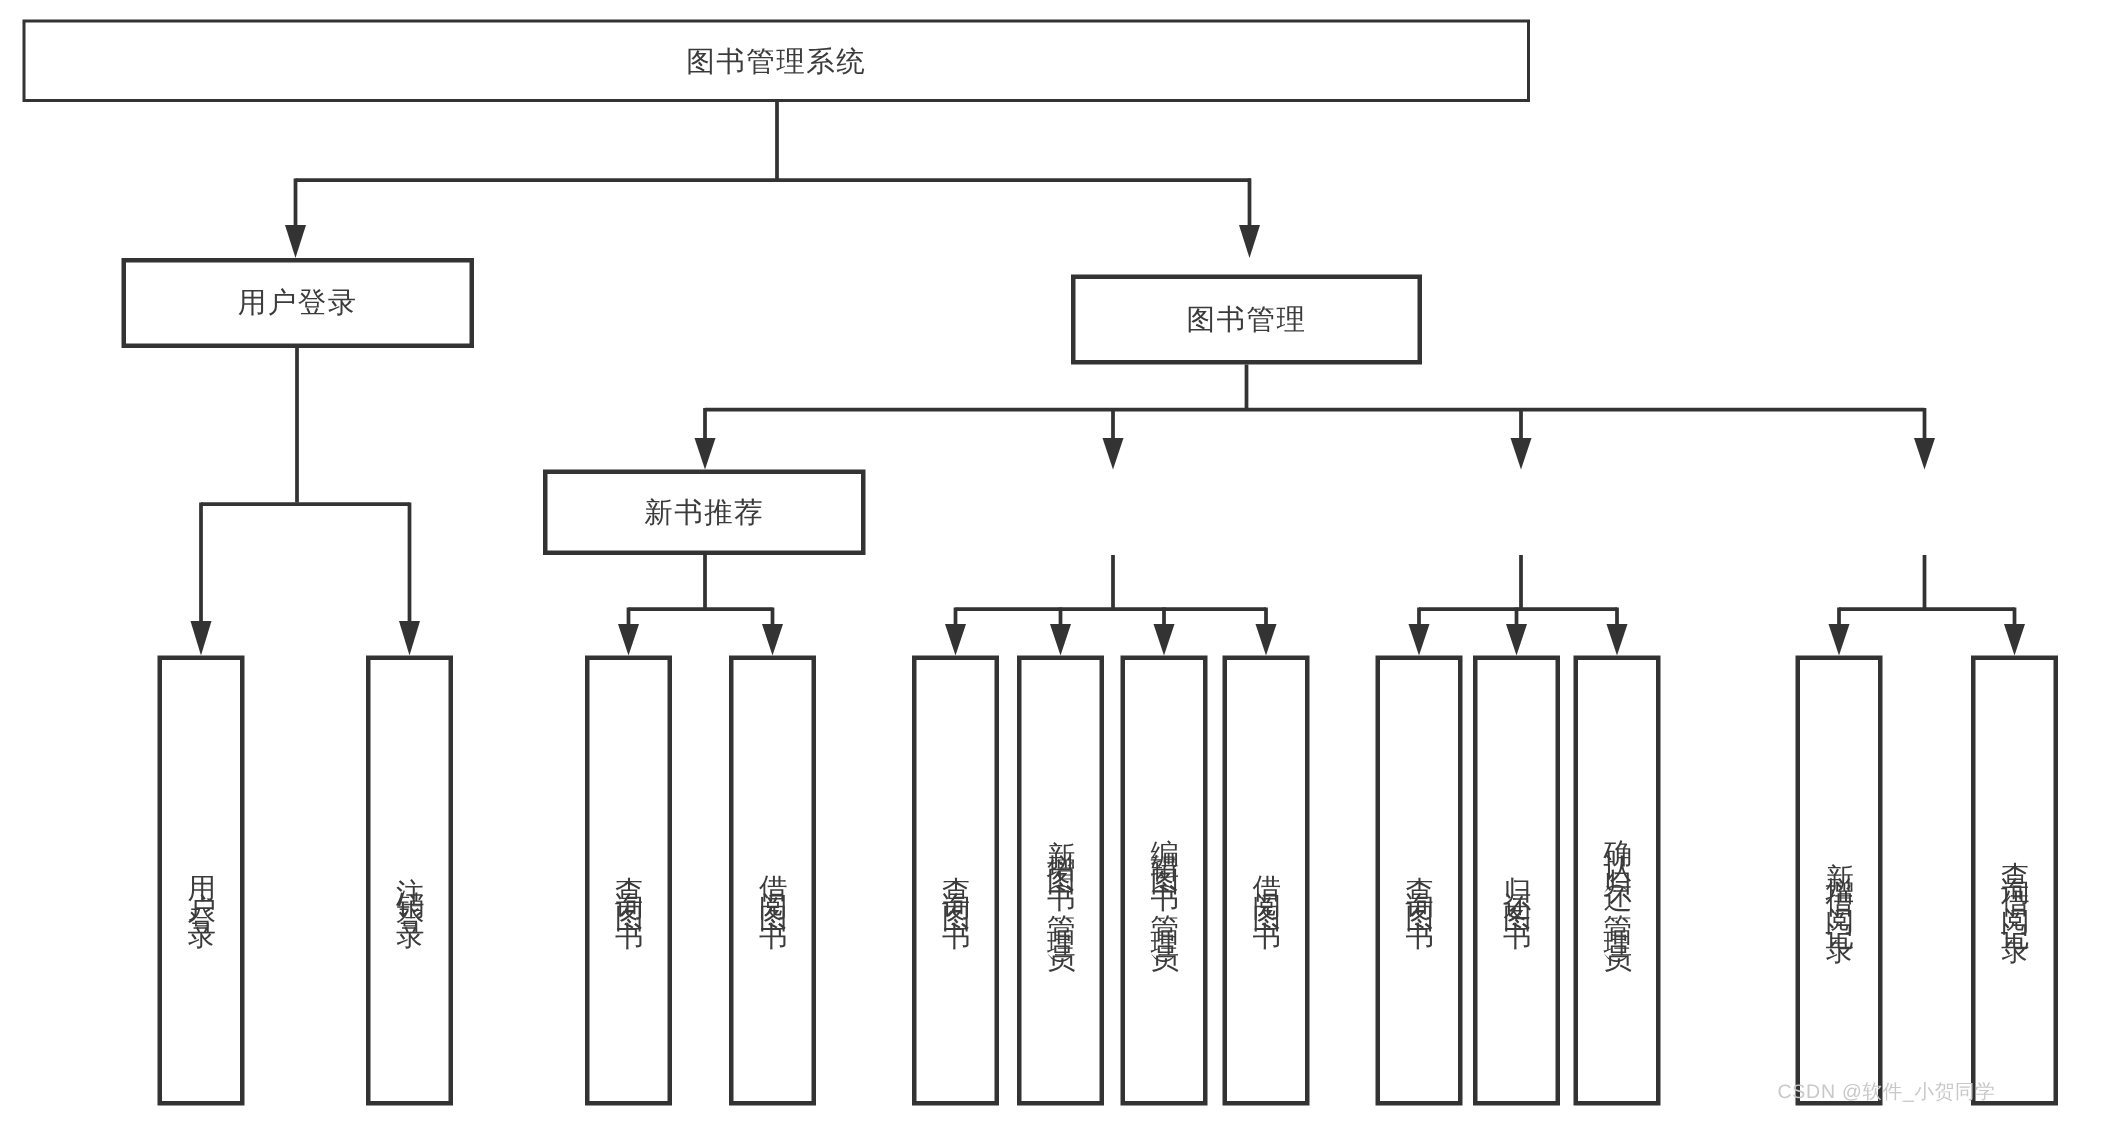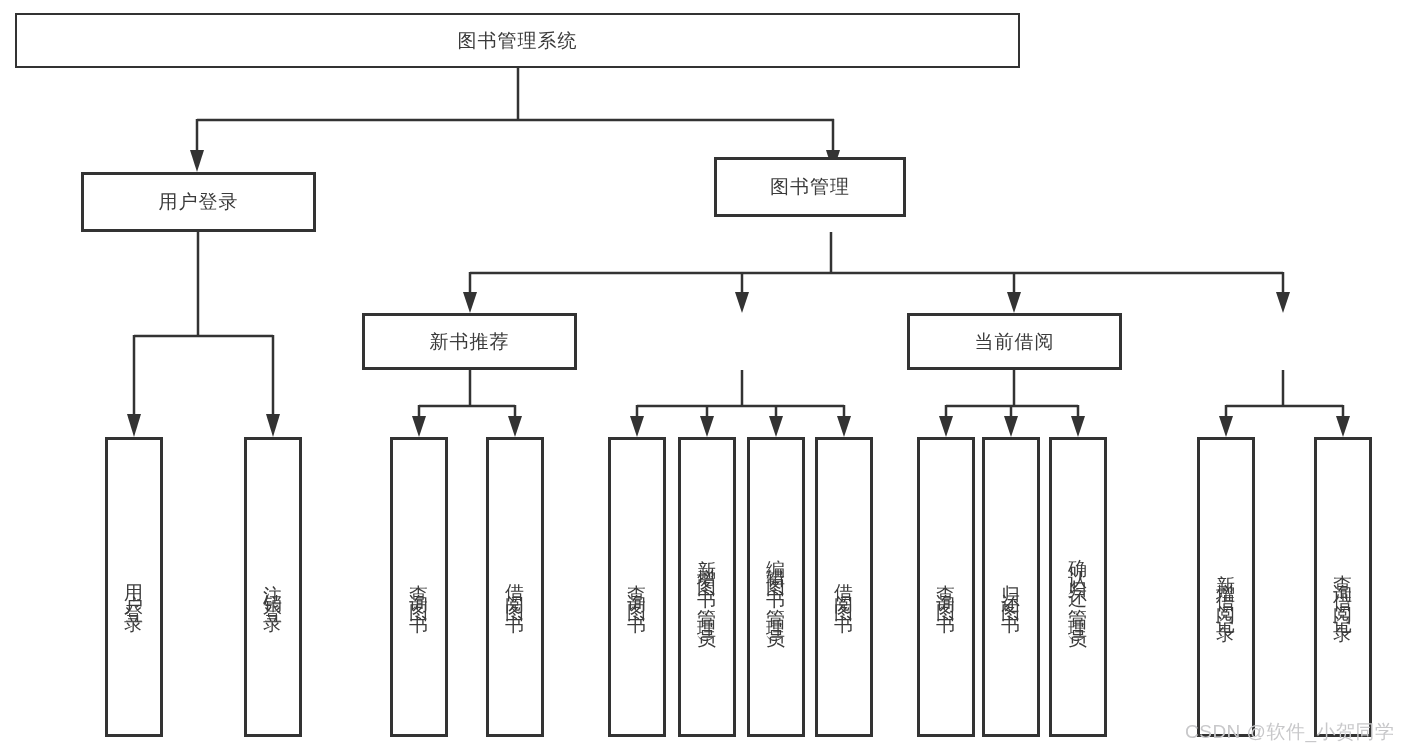--- a/index.html
+++ b/index.html
@@ -41,21 +41,21 @@
     text-orientation: mixed;
     letter-spacing: 10px;
     line-height: 1;
     text-align: center;
     padding-top: 4px;
   }
   .watermark {
     position: absolute;
     z-index: 2;
     color: #c8c8ca;
-    font-size: 19px;
+    font-size: 13px;
     letter-spacing: 0.5px;
     white-space: nowrap;
     text-align: right;
   }
 </style>
 </head>
 <body>
 
 <div id="stage">
 
@@ -129,29 +129,26 @@
     </g>
   </svg>
 
   <div class="node root" style="left:15px; top:13px; width:1005px; height:55px;">
     <span>图书管理系统</span>
   </div>
 
   <div class="node" style="left:81px; top:172px; width:235px; height:60px;">
     <span>用户登录</span>
   </div>
-  <div class="node" style="left:714px; top:157px; width:192px; height:60px;justify-content:center;">
+  <div class="node" style="left:714px; top:183px; width:234px; height:60px;justify-content:center;">
     <span>图书管理</span>
   </div>
 
   <div class="node" style="left:362px; top:313px; width:215px; height:57px;">
     <span>新书推荐</span>
-  </div>
-  <div class="node" style="left:907px; top:313px; width:215px; height:57px;">
-    <span>当前借阅</span>
   </div>
 
   <div class="node vbox" style="left:105px; top:437px; width:58px; height:300px;">
     <span>用户登录</span>
   </div>
   <div class="node vbox" style="left:244px; top:437px; width:58px; height:300px;">
     <span>注销登录</span>
   </div>
 
   <div class="node vbox" style="left:390px; top:437px; width:58px; height:300px;">

